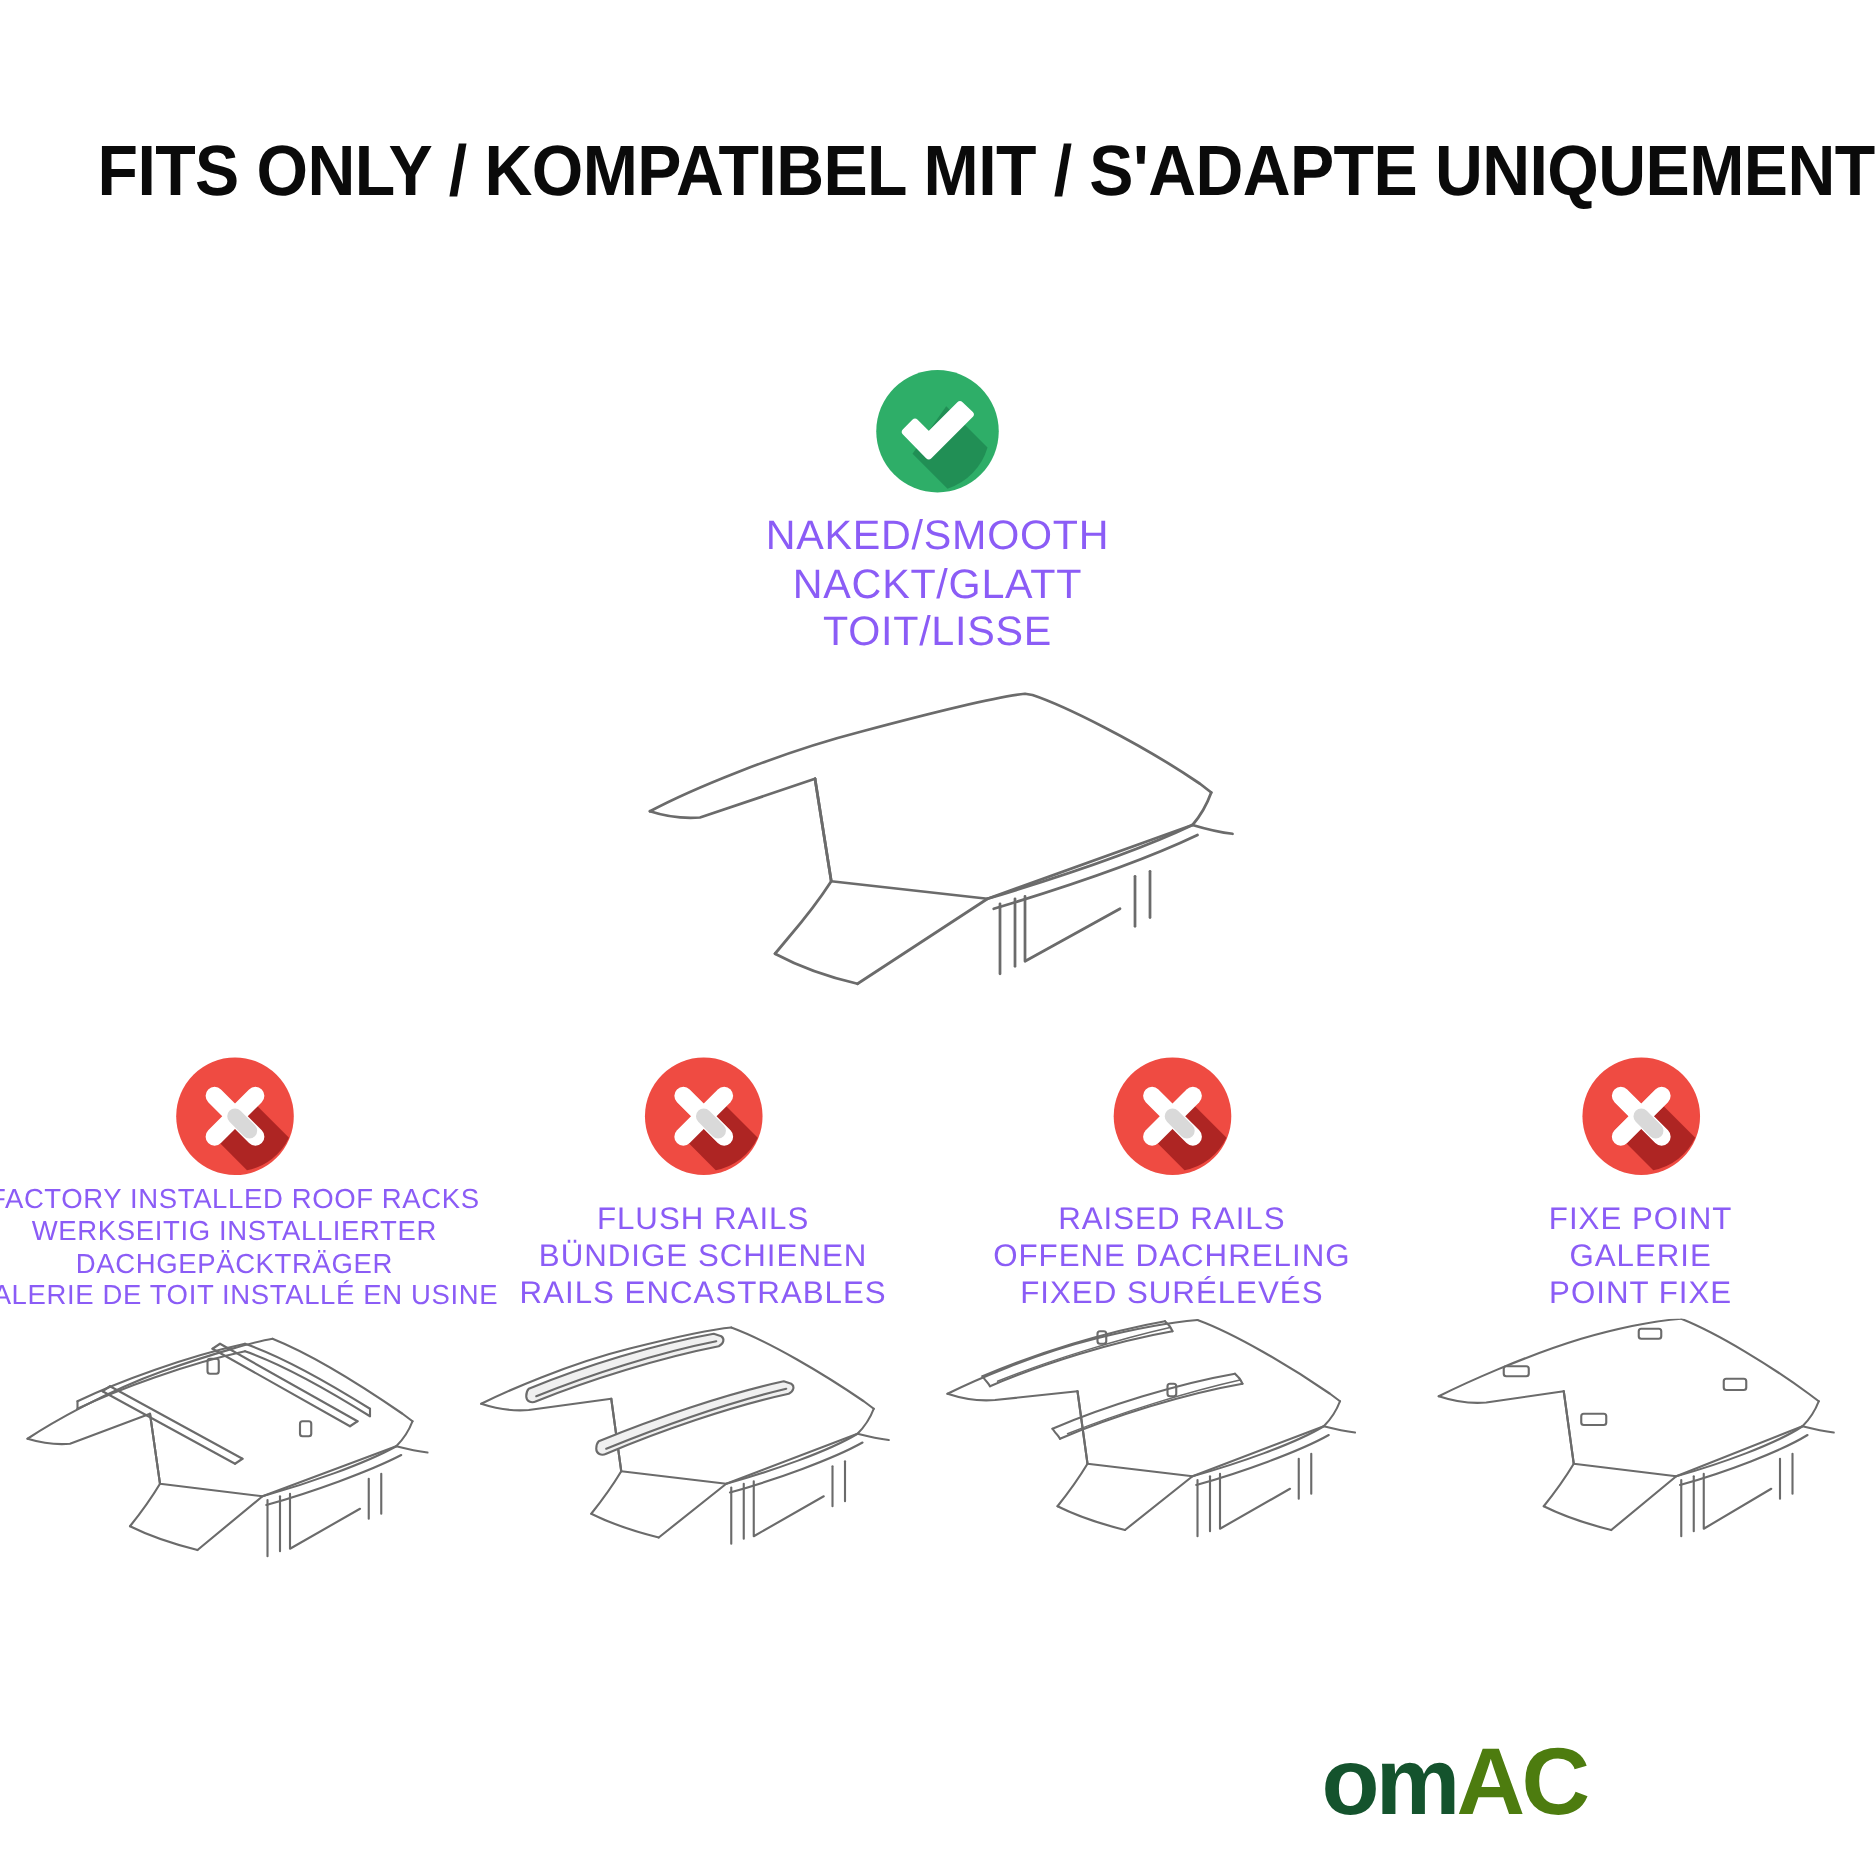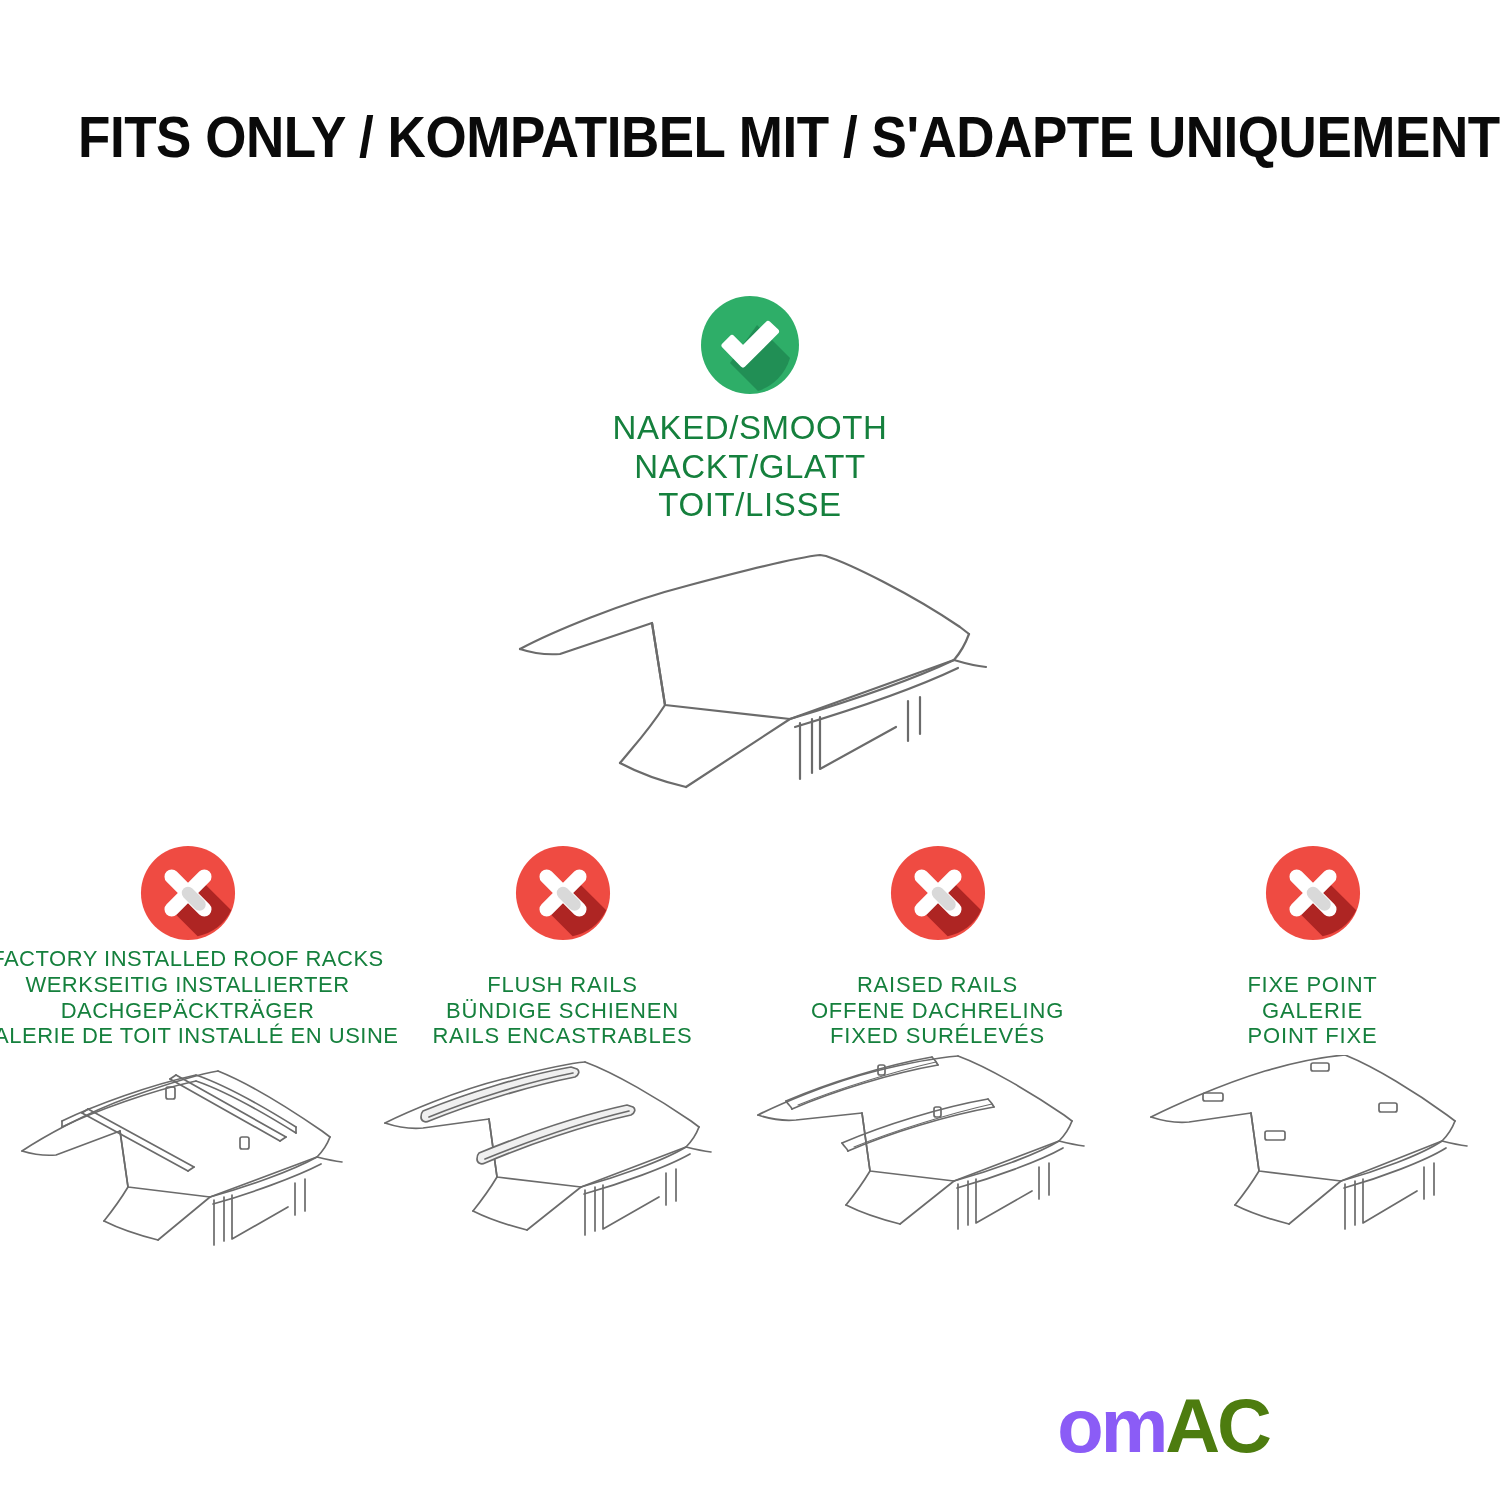--- a/index.html
+++ b/index.html
@@ -24,21 +24,21 @@
     color:#0a0a0a;
     transform:scaleX(0.93);
     transform-origin:left center;
     white-space:nowrap;
     line-height:1.05;
   }
 
   
   .caption{
     text-align:center;
-    color:#15803d;
+    color:#8b5cf6;
     font-weight:300;
     line-height:1.17;
   }
   .caption div{white-space:nowrap;}
 
   
   .hero{
     position:absolute;
     left:450px; top:295px;
     width:600px;
@@ -63,21 +63,21 @@
   }
   .cell{
     width:375px;
     display:flex;
     flex-direction:column;
     align-items:center;
   }
   .cell .badge-wrap{display:flex;justify-content:center;}
   .cell .caption{
     margin-top:12px;
-    font-size:22px;
+    font-size:25px;
     letter-spacing:0.8px;
     height:96px;
     display:flex;
     flex-direction:column;
     justify-content:flex-end;
   }
   .cell.small .caption{font-size:22px;letter-spacing:0.5px;}
   .cell .art{margin-top:6px;}
 
   
@@ -86,21 +86,21 @@
     right:56px; bottom:36px;
     display:flex;
     align-items:center;
   }
   .logo-text{
     font-size:76px;
     font-weight:bold;
     letter-spacing:-3px;
     line-height:1;
   }
-  .logo-om{color:#8b5cf6;}
+  .logo-om{color:#14532d;}
   .logo-ac{color:#4d7c0f;}
 
   svg{display:block;}
 </style>
 </head>
 <body>
 
 <div class="page">
 
   <div class="title">FITS ONLY / KOMPATIBEL MIT / S'ADAPTE UNIQUEMENT</div>

